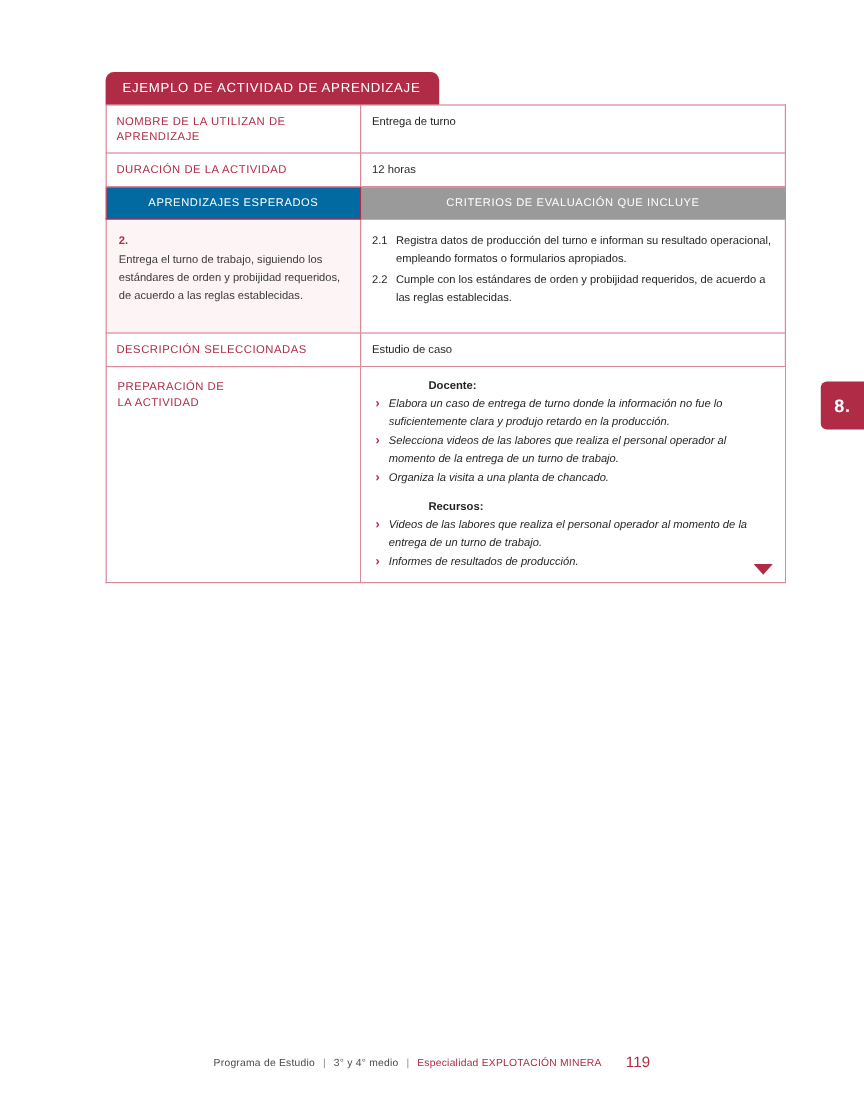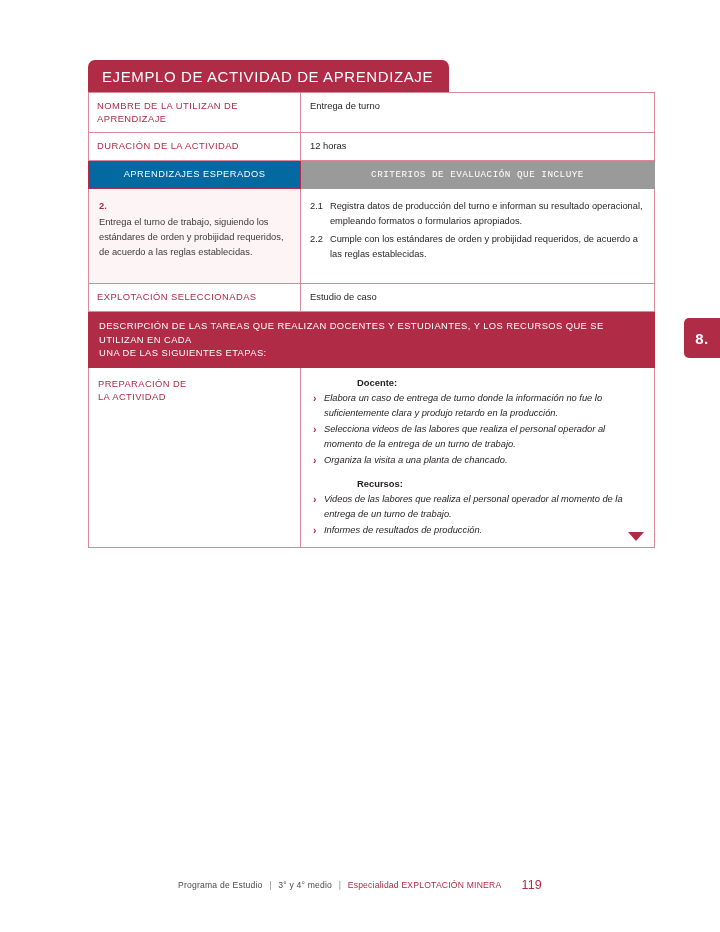--- a/index.html
+++ b/index.html
@@ -39,21 +39,21 @@
     width: 567px;
   }
 
   
   .title-tab {
     display: inline-block;
     background: #AF2B46;
     color: #ffffff;
     border-radius: 7px 7px 0 0;
     padding: 8px 16px 7px 14px;
-    font-size: 15px;
+    font-size: 11px;
     letter-spacing: 0.6px;
     font-weight: normal;
     white-space: nowrap;
   }
 
   
   table.sheet {
     width: 100%;
     border-collapse: collapse;
     table-layout: fixed;
@@ -98,21 +98,20 @@
     border: 1px solid #AF2B46 !important;
   }
   .hdr-gray {
     background: #9A9A9A;
     color: #ffffff;
     font-size: 9.3px;
     letter-spacing: 0.5px;
     text-align: center;
     padding: 8px 6px;
     border: 1px solid #9A9A9A !important;
-    font-family: Liberation Mono, monospace;
   }
 
   
   .ae-cell {
     background: #FDF4F6;
     color: #3a3a3a;
     font-size: 9.3px;
     line-height: 1.62;
     padding: 10px 12px 18px 10px;
   }
@@ -275,30 +274,24 @@
           <span class="crit-txt"><span>Registra datos de producción del turno e informan su resultado operacional, empleando formatos o formularios </span><span class="it">apropiados.</span></span>
         </div>
         <div class="crit-item">
           <span class="crit-num">2.2</span>
           <span class="crit-txt"><span>Cumple con los estándares de orden y probijidad </span><span class="it">requeridos, de acuerdo a las reglas establecidas.</span></span>
         </div>
       </td>
     </tr>
 
     <tr>
-      <td class="col-label lbl">EXPLOTACIÓN SELECCIONADAS</td>
+      <td class="col-label lbl">DESCRIPCIÓN SELECCIONADAS</td>
       <td class="val">Estudio de caso</td>
     </tr>
 
-    <tr class="banner-row">
-      <td class="banner" colspan="2">
-        <div>DESCRIPCIÓN DE LAS TAREAS QUE REALIZAN DOCENTES Y ESTUDIANTES, Y LOS RECURSOS QUE SE UTILIZAN EN CADA</div>
-        <div>UNA DE LAS SIGUIENTES ETAPAS:</div>
-      </td>
-    </tr>
 
     <tr>
       <td class="col-label stage-lbl">
         <div>PREPARACIÓN DE</div>
         <div>LA ACTIVIDAD</div>
       </td>
       <td class="tasks">
         <h4>Docente:</h4>
         <ul class="chev">
           <li>Elabora un caso de entrega de turno donde la información no fue lo suficientemente clara y produjo retardo en la producción.</li>

